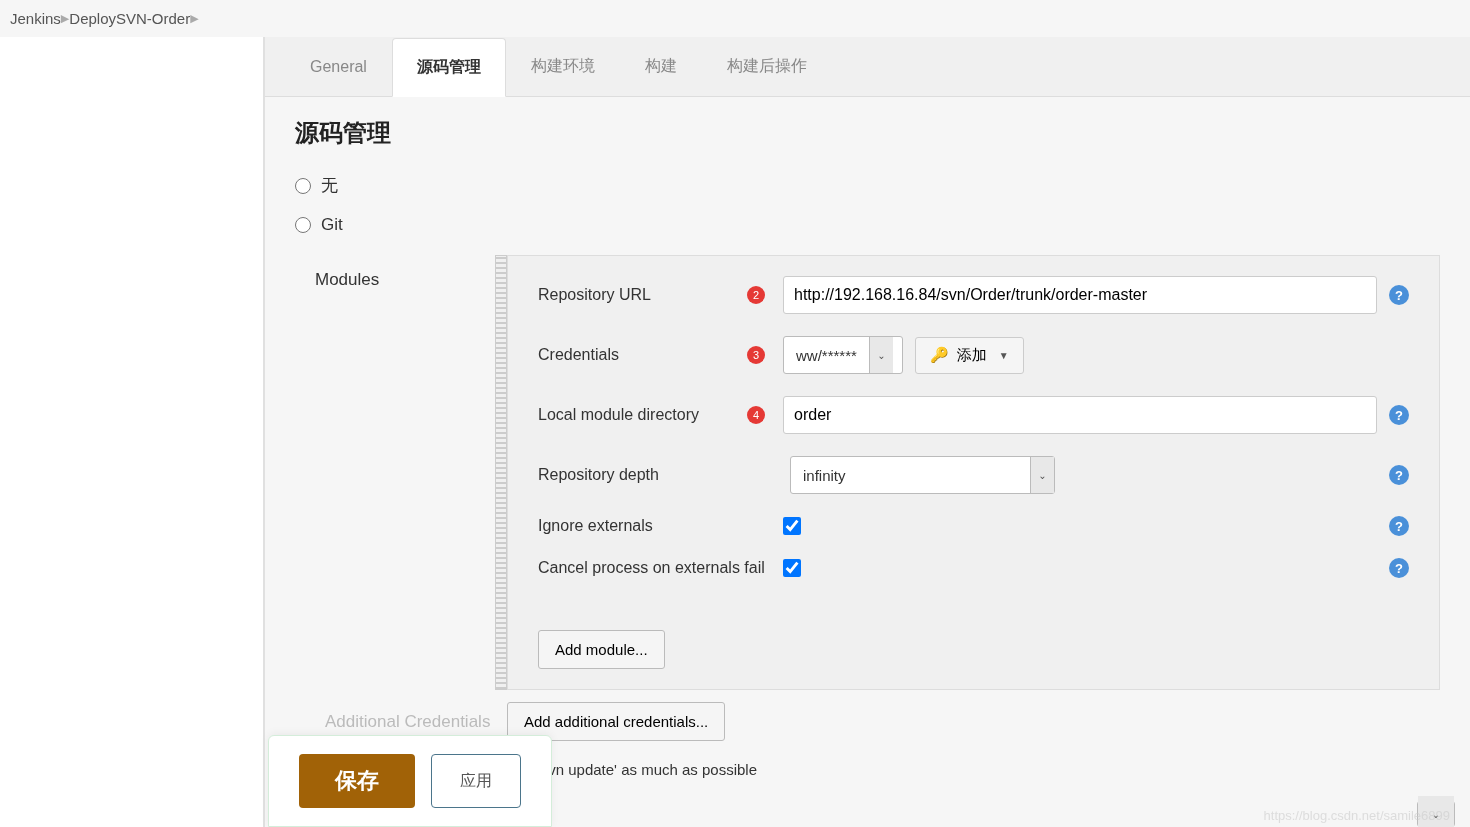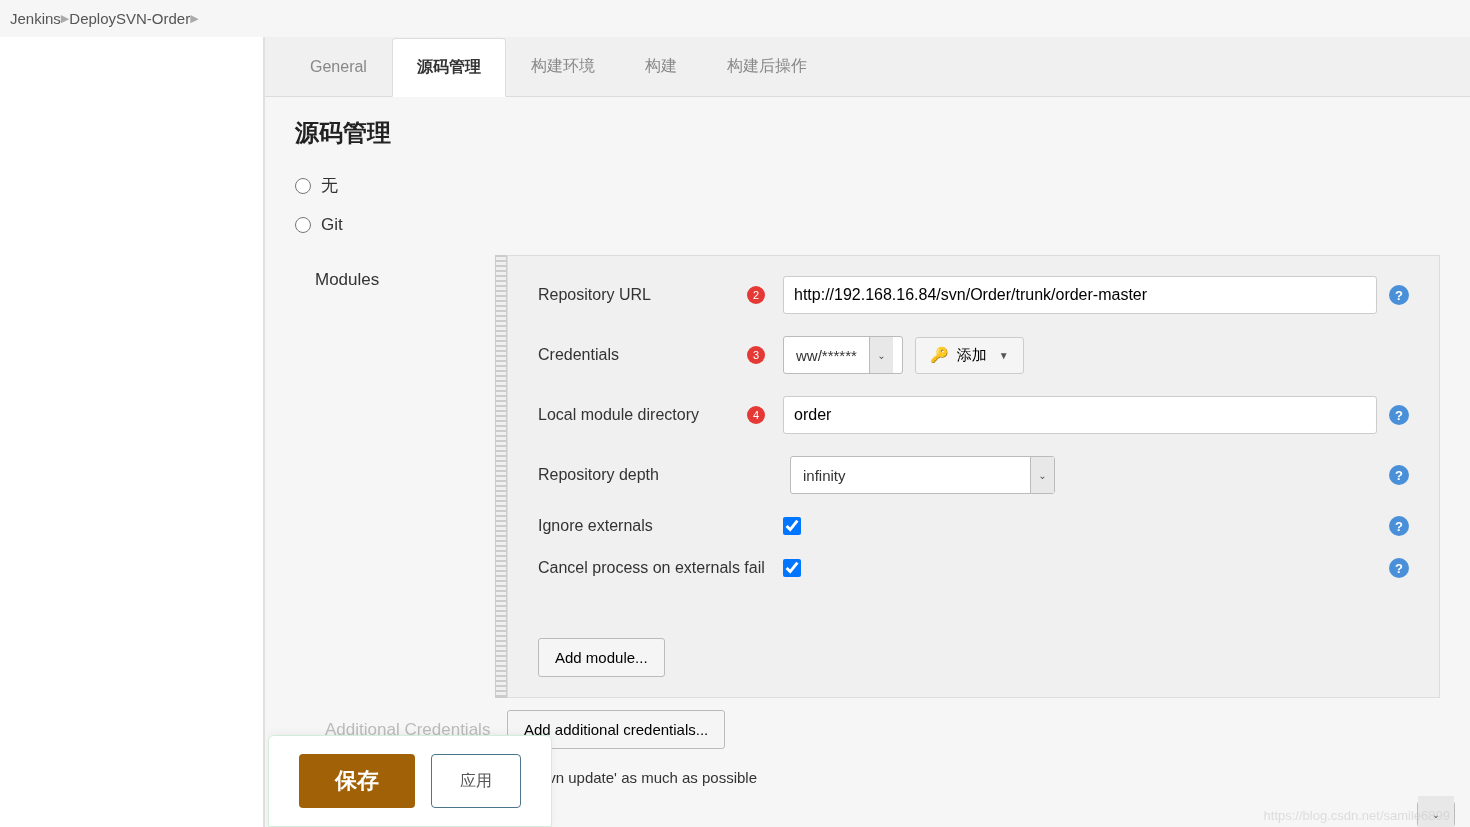--- a/index.html
+++ b/index.html
@@ -44,21 +44,21 @@
     .select-arrow { width: 24px; height: 36px; background: #e8e8e8; border-left: 1px solid #bbb; display: flex; align-items: center; justify-content: center; font-size: 10px; color: #555; }
     
     .btn-add { display: inline-flex; align-items: center; gap: 8px; background: #f5f5f5; border: 1px solid #ccc; border-radius: 3px; padding: 8px 14px; font-size: 15px; cursor: pointer; }
     .btn-add .key-icon { color: #f5a623; }
     .btn-add .caret { font-size: 10px; color: #555; margin-left: 4px; }
     
     .checkbox-ctrl { width: 18px; height: 18px; }
     
     .help-icon { width: 20px; height: 20px; border-radius: 50%; background: #4a90d9; color: #fff; display: inline-flex; align-items: center; justify-content: center; font-size: 13px; font-weight: bold; margin-left: 12px; cursor: pointer; }
     
-    .add-module-btn { display: inline-block; background: #f5f5f5; border: 1px solid #bbb; border-radius: 3px; padding: 10px 16px; font-size: 15px; cursor: pointer; margin-top: 38px; }
+    .add-module-btn { display: inline-block; background: #f5f5f5; border: 1px solid #bbb; border-radius: 3px; padding: 10px 16px; font-size: 15px; cursor: pointer; margin-top: 30px; }
     
     .extra-row { display: flex; align-items: center; margin-top: 10px; }
     .extra-label { width: 212px; padding-left: 30px; font-size: 17px; color: #bbb; }
     
     .secondary-btn { display: inline-block; background: #f5f5f5; border: 1px solid #bbb; border-radius: 3px; padding: 10px 16px; font-size: 15px; cursor: pointer; }
     
     .strategy-text { font-size: 15px; color: #333; padding-left: 0; }
     
     .footer-bar { position: fixed; bottom: 0; left: 268px; background: #fff; border: 1px solid #d4edda; border-radius: 6px 6px 0 0; padding: 18px 30px; display: flex; gap: 16px; box-shadow: 0 -2px 8px rgba(0,0,0,0.05); z-index: 100; }
     .btn-save { background: #a16207; color: #fff; border: none; border-radius: 4px; padding: 12px 36px; font-size: 22px; font-weight: bold; cursor: pointer; }

